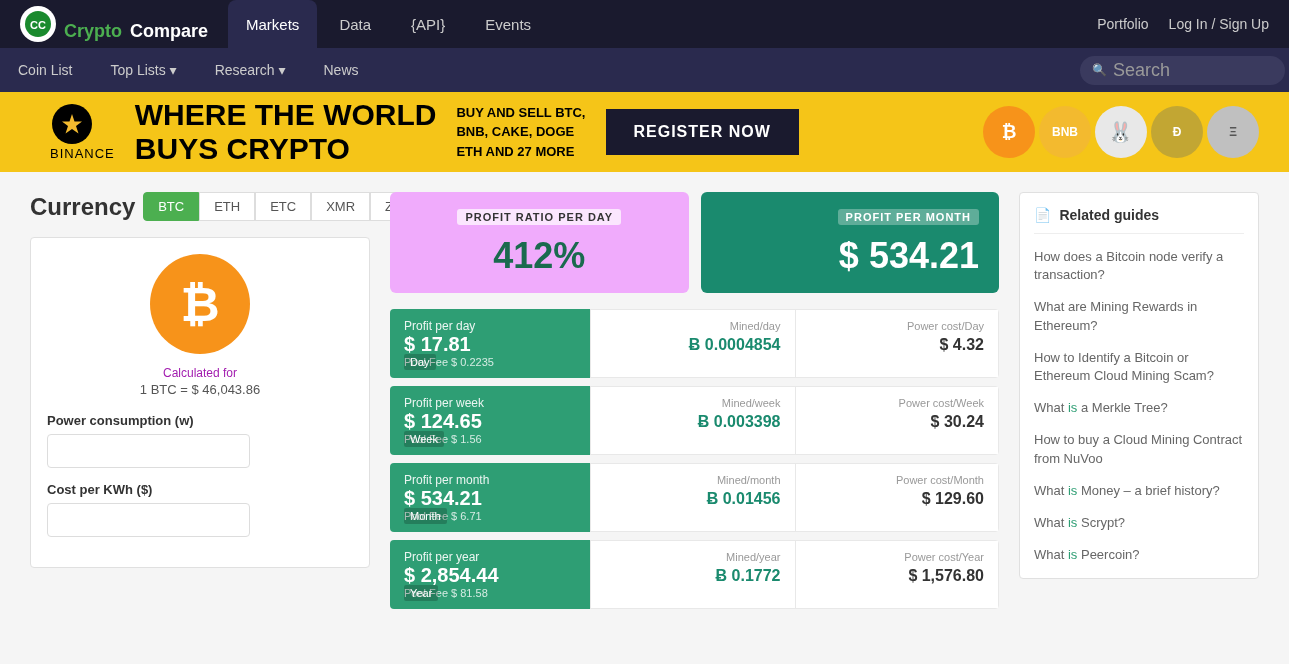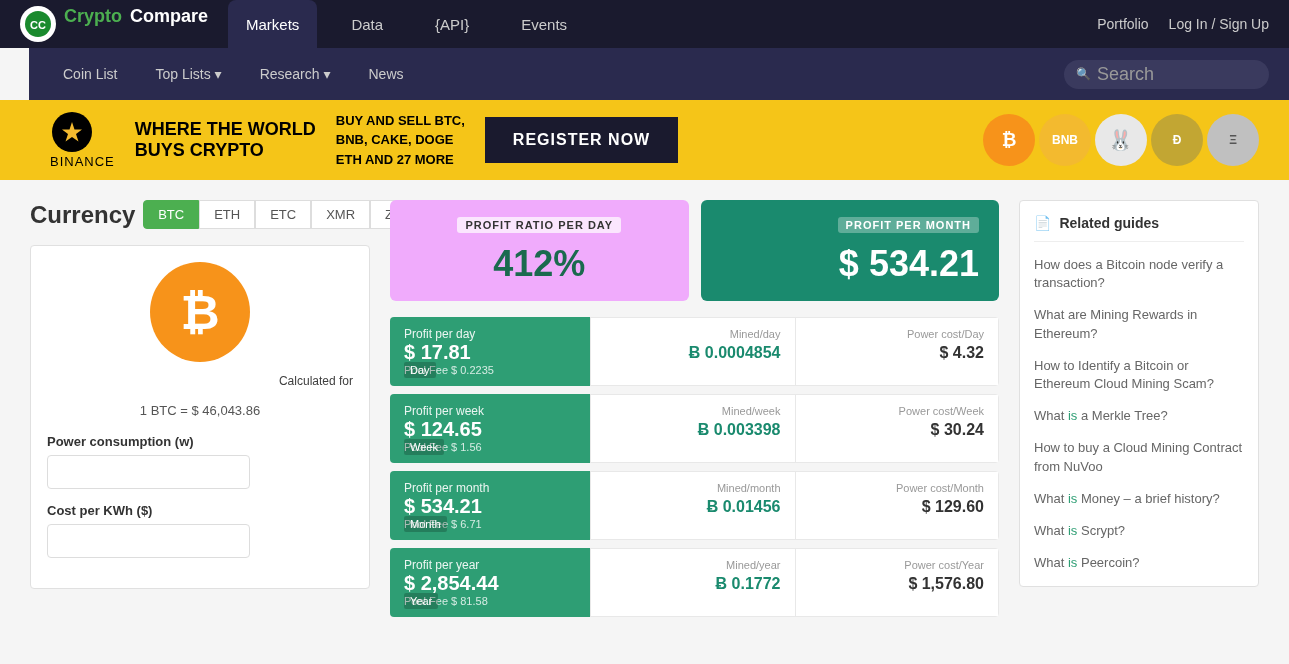--- a/index.html
+++ b/index.html
@@ -8,35 +8,35 @@
     
     .top-nav {
       background: #1a1a2e;
       display: flex;
       align-items: center;
       padding: 0 20px;
       height: 48px;
     }
     .logo {
       display: flex;
-      align-items: flex-start;
+      align-items: flex-end;
       gap: 8px;
       margin-right: 20px;
     }
     .logo-icon {
       width: 36px; height: 36px;
       background: #fff;
       border-radius: 50%;
       display: flex; align-items: center; justify-content: center;
       font-size: 10px; font-weight: bold; color: #1a8a2e;
     }
     .top-nav-links {
       display: flex;
       align-items: center;
-      gap: 16px;
+      gap: 4px;
       flex: 1;
     }
     .top-nav-link {
       color: #ccc;
       text-decoration: none;
       padding: 0 18px;
       height: 48px;
       display: flex;
       align-items: center;
       font-size: 15px;
@@ -57,24 +57,23 @@
       color: #ccc;
       text-decoration: none;
       font-size: 14px;
     }
 
     
     .sub-nav {
       background: #2a2a4e;
       display: flex;
       align-items: center;
-      padding: 0 20px;
-      height: 52px;
+      padding: 0 4px;
+      height: 44px;
       gap: 10px;
-      margin-left: 29px;
     }
     .sub-nav-link {
       color: #ccc;
       text-decoration: none;
       padding: 0 14px;
       height: 44px;
       display: flex;
       align-items: center;
       font-size: 14px;
       cursor: pointer;
@@ -122,21 +121,21 @@
     }
     .banner-logo-icon svg { width: 24px; height: 24px; }
     .banner-logo-text {
       font-weight: normal;
       font-size: 13px;
       color: #000;
       letter-spacing: 1px;
       padding-left: 20px;
     }
     .banner-headline {
-      font-size: 18px;
+      font-size: 30px;
       font-weight: 900;
       color: #000;
       line-height: 1.15;
       text-transform: uppercase;
     }
     .banner-sub {
       font-size: 13px;
       font-weight: bold;
       color: #000;
       line-height: 1.5;
@@ -219,24 +218,24 @@
       width: 100px; height: 100px;
       background: #f7931a;
       border-radius: 50%;
       display: flex; align-items: center; justify-content: center;
       margin: 0 auto 12px;
       font-size: 48px;
       font-weight: bold;
       color: #fff;
     }
     .calc-rate {
-      text-align: right;
-      color: #404040;
+      text-align: center;
+      color: #a21caf;
       font-size: 12px;
-      margin-bottom: 15px;
+      margin-bottom: 2px;
     }
     .calc-rate-value {
       text-align: center;
       color: #555;
       font-size: 13px;
       margin-bottom: 16px;
     }
     .calc-section {
       margin-bottom: 14px;
     }

